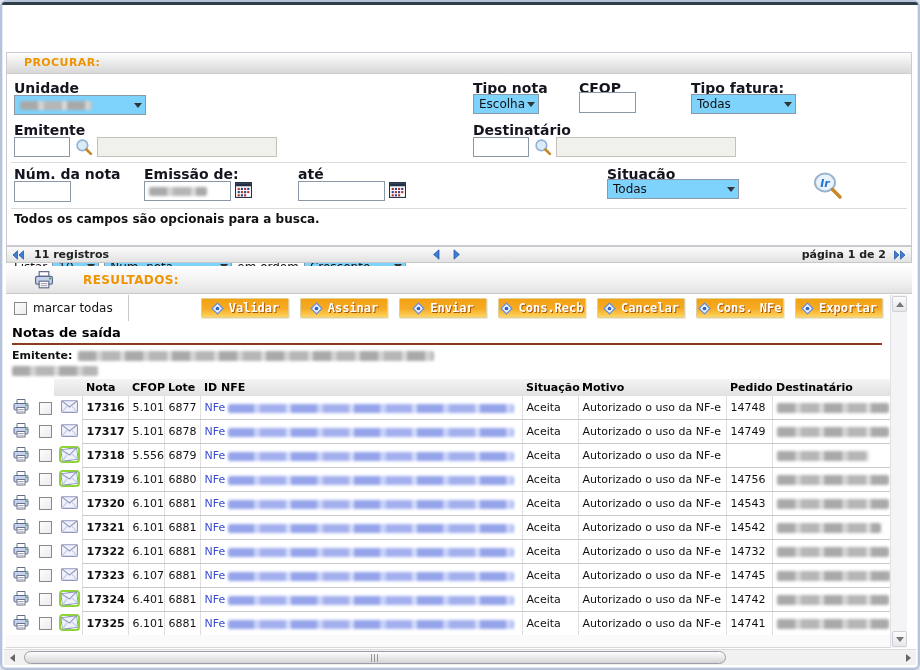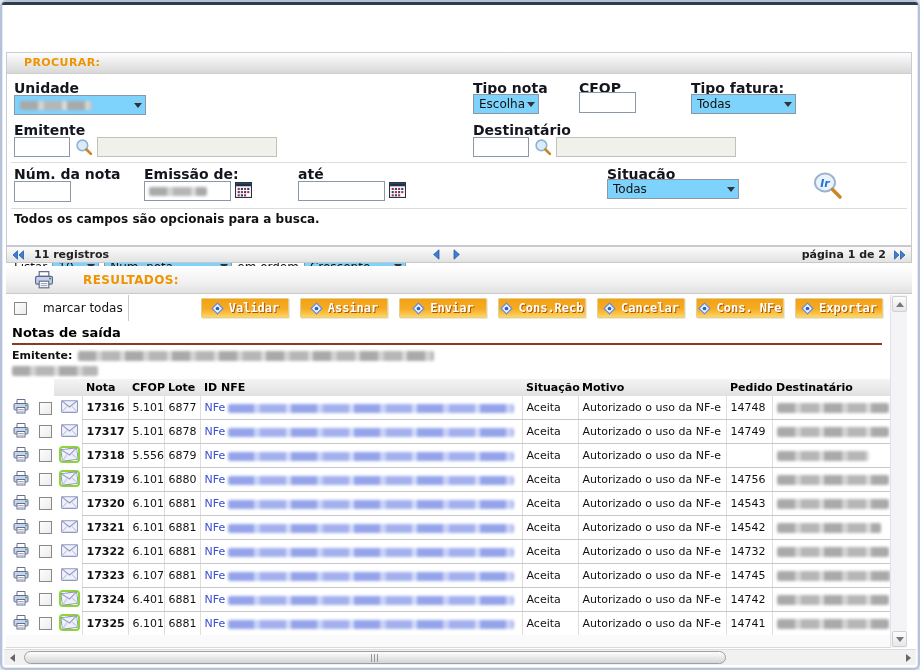--- a/index.html
+++ b/index.html
@@ -53,21 +53,21 @@
   .res-hd{position:absolute;left:6px;top:266px;width:906px;height:28px;box-sizing:border-box;
           background:linear-gradient(180deg,#ffffff 0%,#f2f2f2 55%,#e2e2e2 100%);border-bottom:1px solid #c9c9c9;}
   .res-hd .printer{position:absolute;left:28px;top:5px;}
   .res-hd .res-title{position:absolute;left:70px;top:7px;color:#ef9300;font-weight:bold;font-size:12px;letter-spacing:.4px;margin-left:7px;}
 
   
   .toolbar{position:absolute;left:6px;top:295px;width:884px;height:27px;}
   .toolbar .vdiv{position:absolute;left:122px;top:0;height:26px;border-left:1px solid #c9c9c9;}
   .cb{appearance:none;-webkit-appearance:none;width:13px;height:13px;border:1px solid #888;
       background:linear-gradient(135deg,#fdfdfd,#ececec);margin:0;vertical-align:middle;}
-  .toolbar .marcar{position:absolute;left:8px;top:6px;display:flex;align-items:center;gap:16px;font-size:12px;color:#111;}
+  .toolbar .marcar{position:absolute;left:8px;top:6px;display:flex;align-items:center;gap:6px;font-size:12px;color:#111;}
   .btnrow{position:absolute;left:162px;top:3px;display:flex;gap:11px;padding-left:33px;}
   .obtn{width:88px;height:20px;box-sizing:border-box;display:flex;align-items:center;justify-content:center;gap:5px;
         background:linear-gradient(180deg,#f3a114 0%,#f6ab24 55%,#ffd560 100%);
         border:1px solid #e0cf96;border-radius:1px;box-shadow:1px 1px 0 #f0ead0;cursor:pointer;
         color:#fff;font:bold 12px "DejaVu Sans Mono","Liberation Mono",monospace;
         text-shadow:1px 1px 0 #a85600;white-space:nowrap;}
 
   
   .content{position:absolute;left:6px;top:322px;width:884px;}
   .sect-title{position:absolute;left:6px;top:3px;font-size:13px;font-weight:bold;color:#000;}

